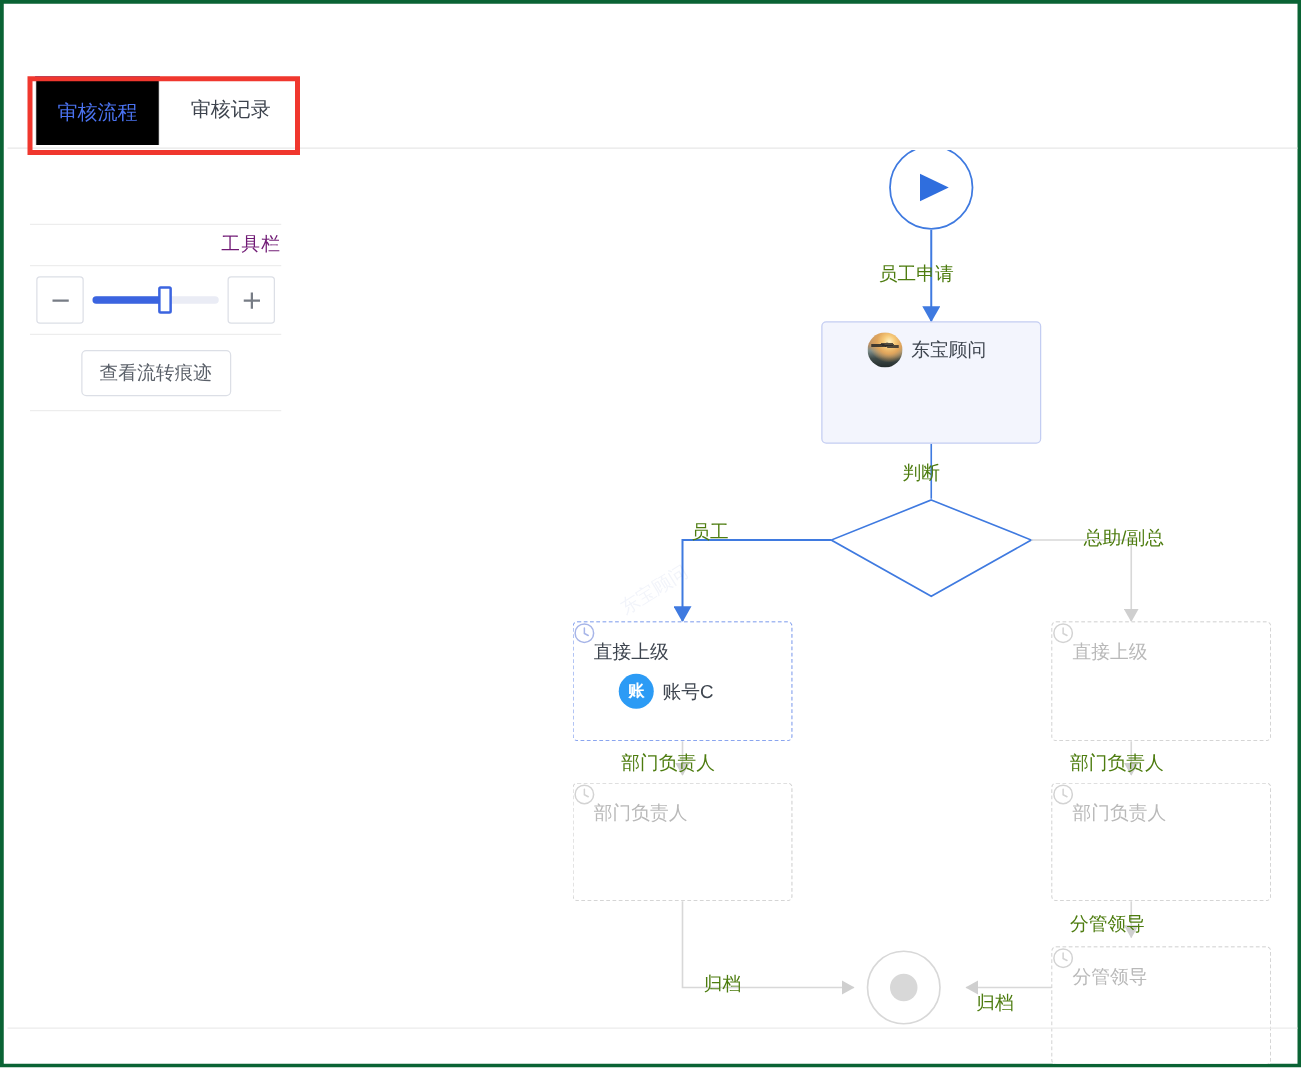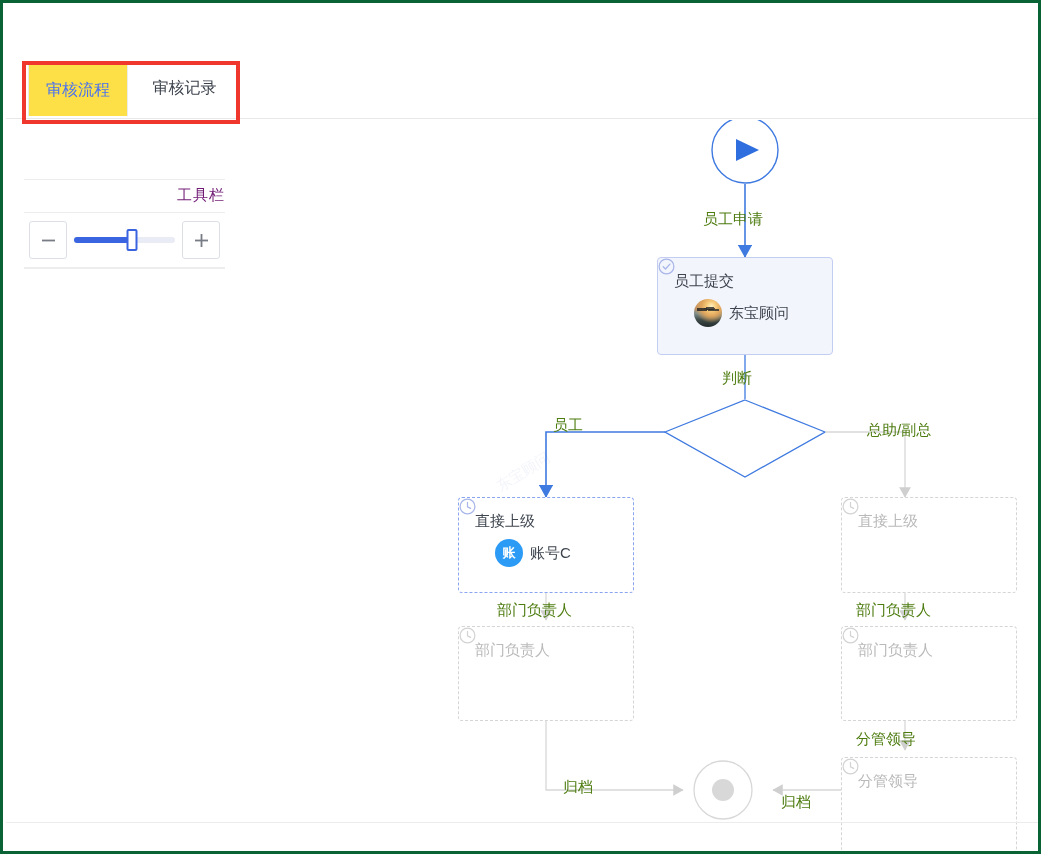--- a/index.html
+++ b/index.html
@@ -37,21 +37,21 @@
   }
   .tab{
     position:absolute;top:10px;height:55px;
     display:flex;align-items:center;justify-content:center;
     font-size:16px;color:#3d434d;cursor:pointer;
     box-sizing:border-box;
   }
   .tab.active{
     color:#4a72ef;border-top:3px solid #3b6ef0;
     border-left:1px solid #ebebeb;border-right:1px solid #ebebeb;
-    background:#fde047;
+    background:#000000;
   }
   #tab-0{left:22px;width:100px;}
   #tab-1{left:126px;width:105px;}
 
   
   #tab-highlight{
     position:absolute;left:19px;top:58px;width:218px;height:63px;
     border:4px solid #f0372e;box-sizing:border-box;
     pointer-events:none;
   }
@@ -200,20 +200,23 @@
       </div>
       <div class="zbtn">
         <svg width="17" height="17" viewBox="0 0 17 17">
           <rect x="2" y="7.6" width="13" height="1.8" fill="#777c85"></rect>
           <rect x="7.6" y="2" width="1.8" height="13" fill="#777c85"></rect>
         </svg>
       </div>
     </div>
 
     <div class="rule"></div>
+    <div id="tracebtn-wrap">
+      <button id="trace-button">查看流转痕迹</button>
+    </div>
     <div class="rule"></div>
   </div>
 
   <div id="canvas">
 
     <svg width="798" height="700">
       <defs>
         <marker id="ab" markerWidth="9" markerHeight="9" refX="7.5" refY="4.5" orient="auto">
           <path d="M0,0 L8,4.5 L0,9 z" fill="#3f7ae0"></path>
         </marker>
@@ -246,27 +249,20 @@
       <path d="M660,700 L660,670 L530,670" stroke="#d8d8d8" stroke-width="1.3" fill="none" marker-end="url(#ag)"></path>
 
       <circle cx="480" cy="670" r="29" fill="#ffffff" stroke="#d8d8d8" stroke-width="1.3"></circle>
       <circle cx="480" cy="670" r="11" fill="#d8d8d8"></circle>
     </svg>
 
     <div class="wm" style="left:250px;top:360px;">东宝顾问</div>
     <div class="wm" style="left:215px;top:420px;">2025-09-05</div>
 
     <div class="node node-done" style="left:414px;top:137px;width:176px;height:98px;">
-      <div class="node-row1">
-        <svg class="icon-c" viewBox="0 0 17 17">
-          <circle cx="8.5" cy="8.5" r="7.4" fill="none" stroke="#a7b5e8" stroke-width="1.2"></circle>
-          <path d="M5.2,8.7 L7.5,11 L11.9,6.1" fill="none" stroke="#a7b5e8" stroke-width="1.3" stroke-linecap="round" stroke-linejoin="round"></path>
-        </svg>
-        <span>员工提交</span>
-      </div>
       <div class="node-row2">
         <span class="av av-photo"></span>
         <span>东宝顾问</span>
       </div>
     </div>
 
     <div class="node node-active" style="left:215px;top:377px;width:176px;height:96px;">
       <div class="node-row1">
         <svg class="icon-c" viewBox="0 0 17 17">
           <circle cx="8.5" cy="8.5" r="7.4" fill="none" stroke="#a7b5e8" stroke-width="1.2"></circle>

